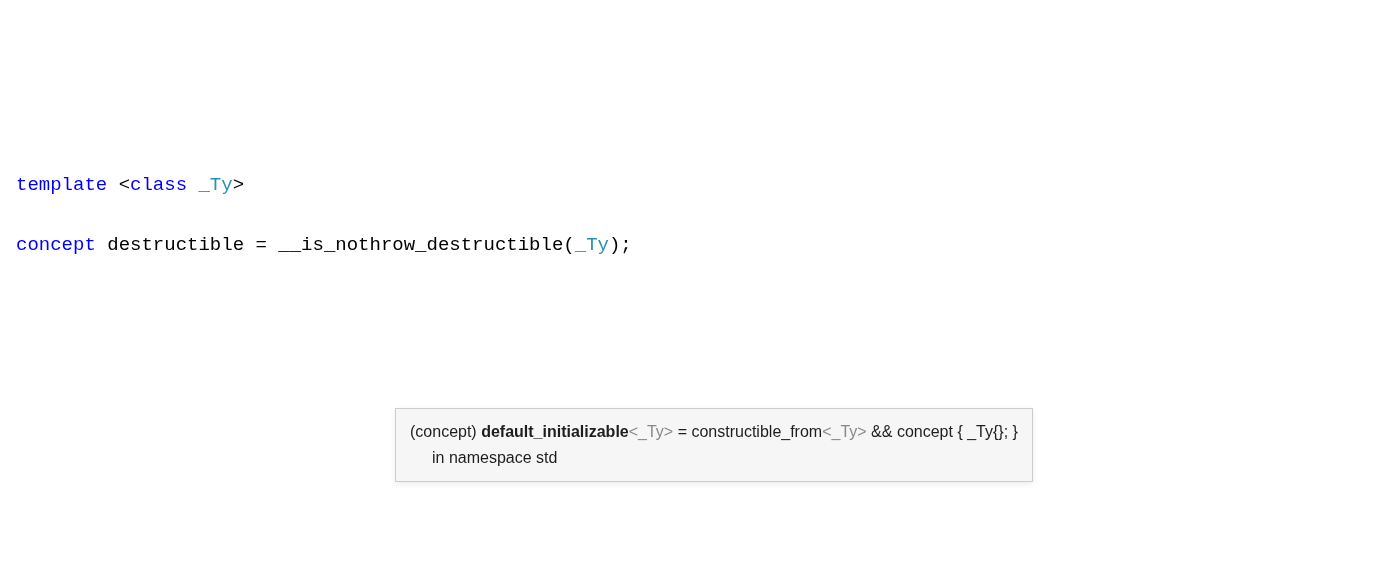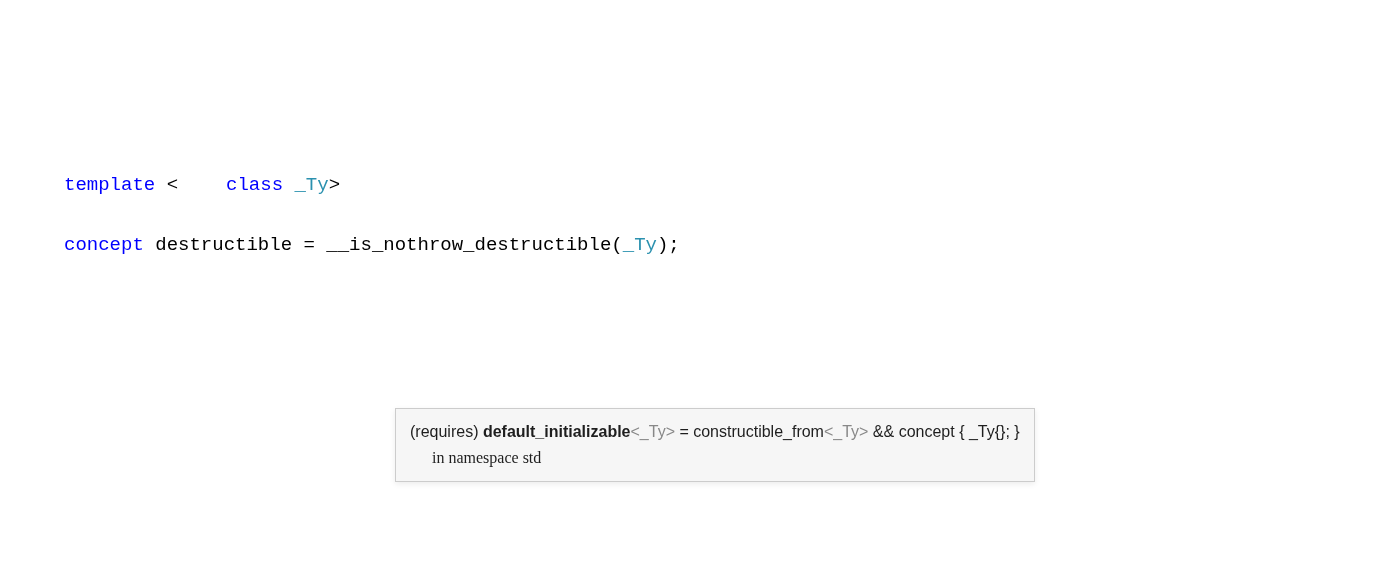--- a/index.html
+++ b/index.html
@@ -7,21 +7,21 @@
       background: #ffffff;
       font-family: Consolas, 'Courier New', monospace;
       font-size: 19px;
       line-height: 30px;
       padding: 20px 16px;
       white-space: pre;
       position: relative;
     }
     .code-line { display: block; }
     .comment { color: #008000; }
-    .keyword { color: #0000ff; margin-left: 48px; }
+    .keyword { color: #0000ff; }
     .type { color: #2b91af; }
     .identifier { color: #000000; }
     .punct { color: #000000; }
     .tooltip {
       position: absolute;
       left: 395px;
       top: 408px;
       background: #f6f6f6;
       border: 1px solid #cccccc;
       padding: 10px 14px;
@@ -29,21 +29,21 @@
       font-size: 16px;
       line-height: 26px;
       white-space: normal;
       color: #1e1e1e;
       box-shadow: 0 2px 6px rgba(0,0,0,0.08);
     }
     .tooltip .tooltip-line1 { white-space: nowrap; }
     .tooltip .label { color: #1e1e1e; }
     .tooltip .bold { font-weight: bold; }
     .tooltip .tparam { color: #888; }
-    .tooltip .ns { margin-left: 22px; font-family: Liberation Serif, serif; }
+    .tooltip .ns { margin-left: 22px; }
   </style>
 </head>
 <body>
 
 
 
 <div class="code">
 <span class="code-line"><span class="keyword">template</span> <span class="punct">&lt;</span><span class="keyword">class</span> <span class="type">_Ty</span><span class="punct">&gt;</span></span>
 <span class="code-line"><span class="keyword">concept</span> <span class="identifier">destructible</span><span class="punct"> = </span><span class="identifier">__is_nothrow_destructible</span><span class="punct">(</span><span class="type">_Ty</span><span class="punct">)</span><span class="punct">;</span></span>
 <span class="code-line"> </span>
@@ -53,18 +53,18 @@
 
 
 
 
 
 
 
 </div>
 
 <div class="tooltip">
-  <div class="tooltip-line1"><span class="label">(requires) </span><span class="bold">default_initializable</span><span class="tparam">&lt;_Ty&gt;</span><span> = </span><span>constructible_from</span><span class="tparam">&lt;_Ty&gt;</span><span> &amp;&amp; </span><span>concept { _Ty{}; }</span></div>
+  <div class="tooltip-line1"><span class="label">(concept) </span><span class="bold">default_initializable</span><span class="tparam">&lt;_Ty&gt;</span><span> = </span><span>constructible_from</span><span class="tparam">&lt;_Ty&gt;</span><span> &amp;&amp; </span><span>concept { _Ty{}; }</span></div>
   <div class="ns">in namespace std</div>
 </div>
 
 
 
 
 </body></html>

